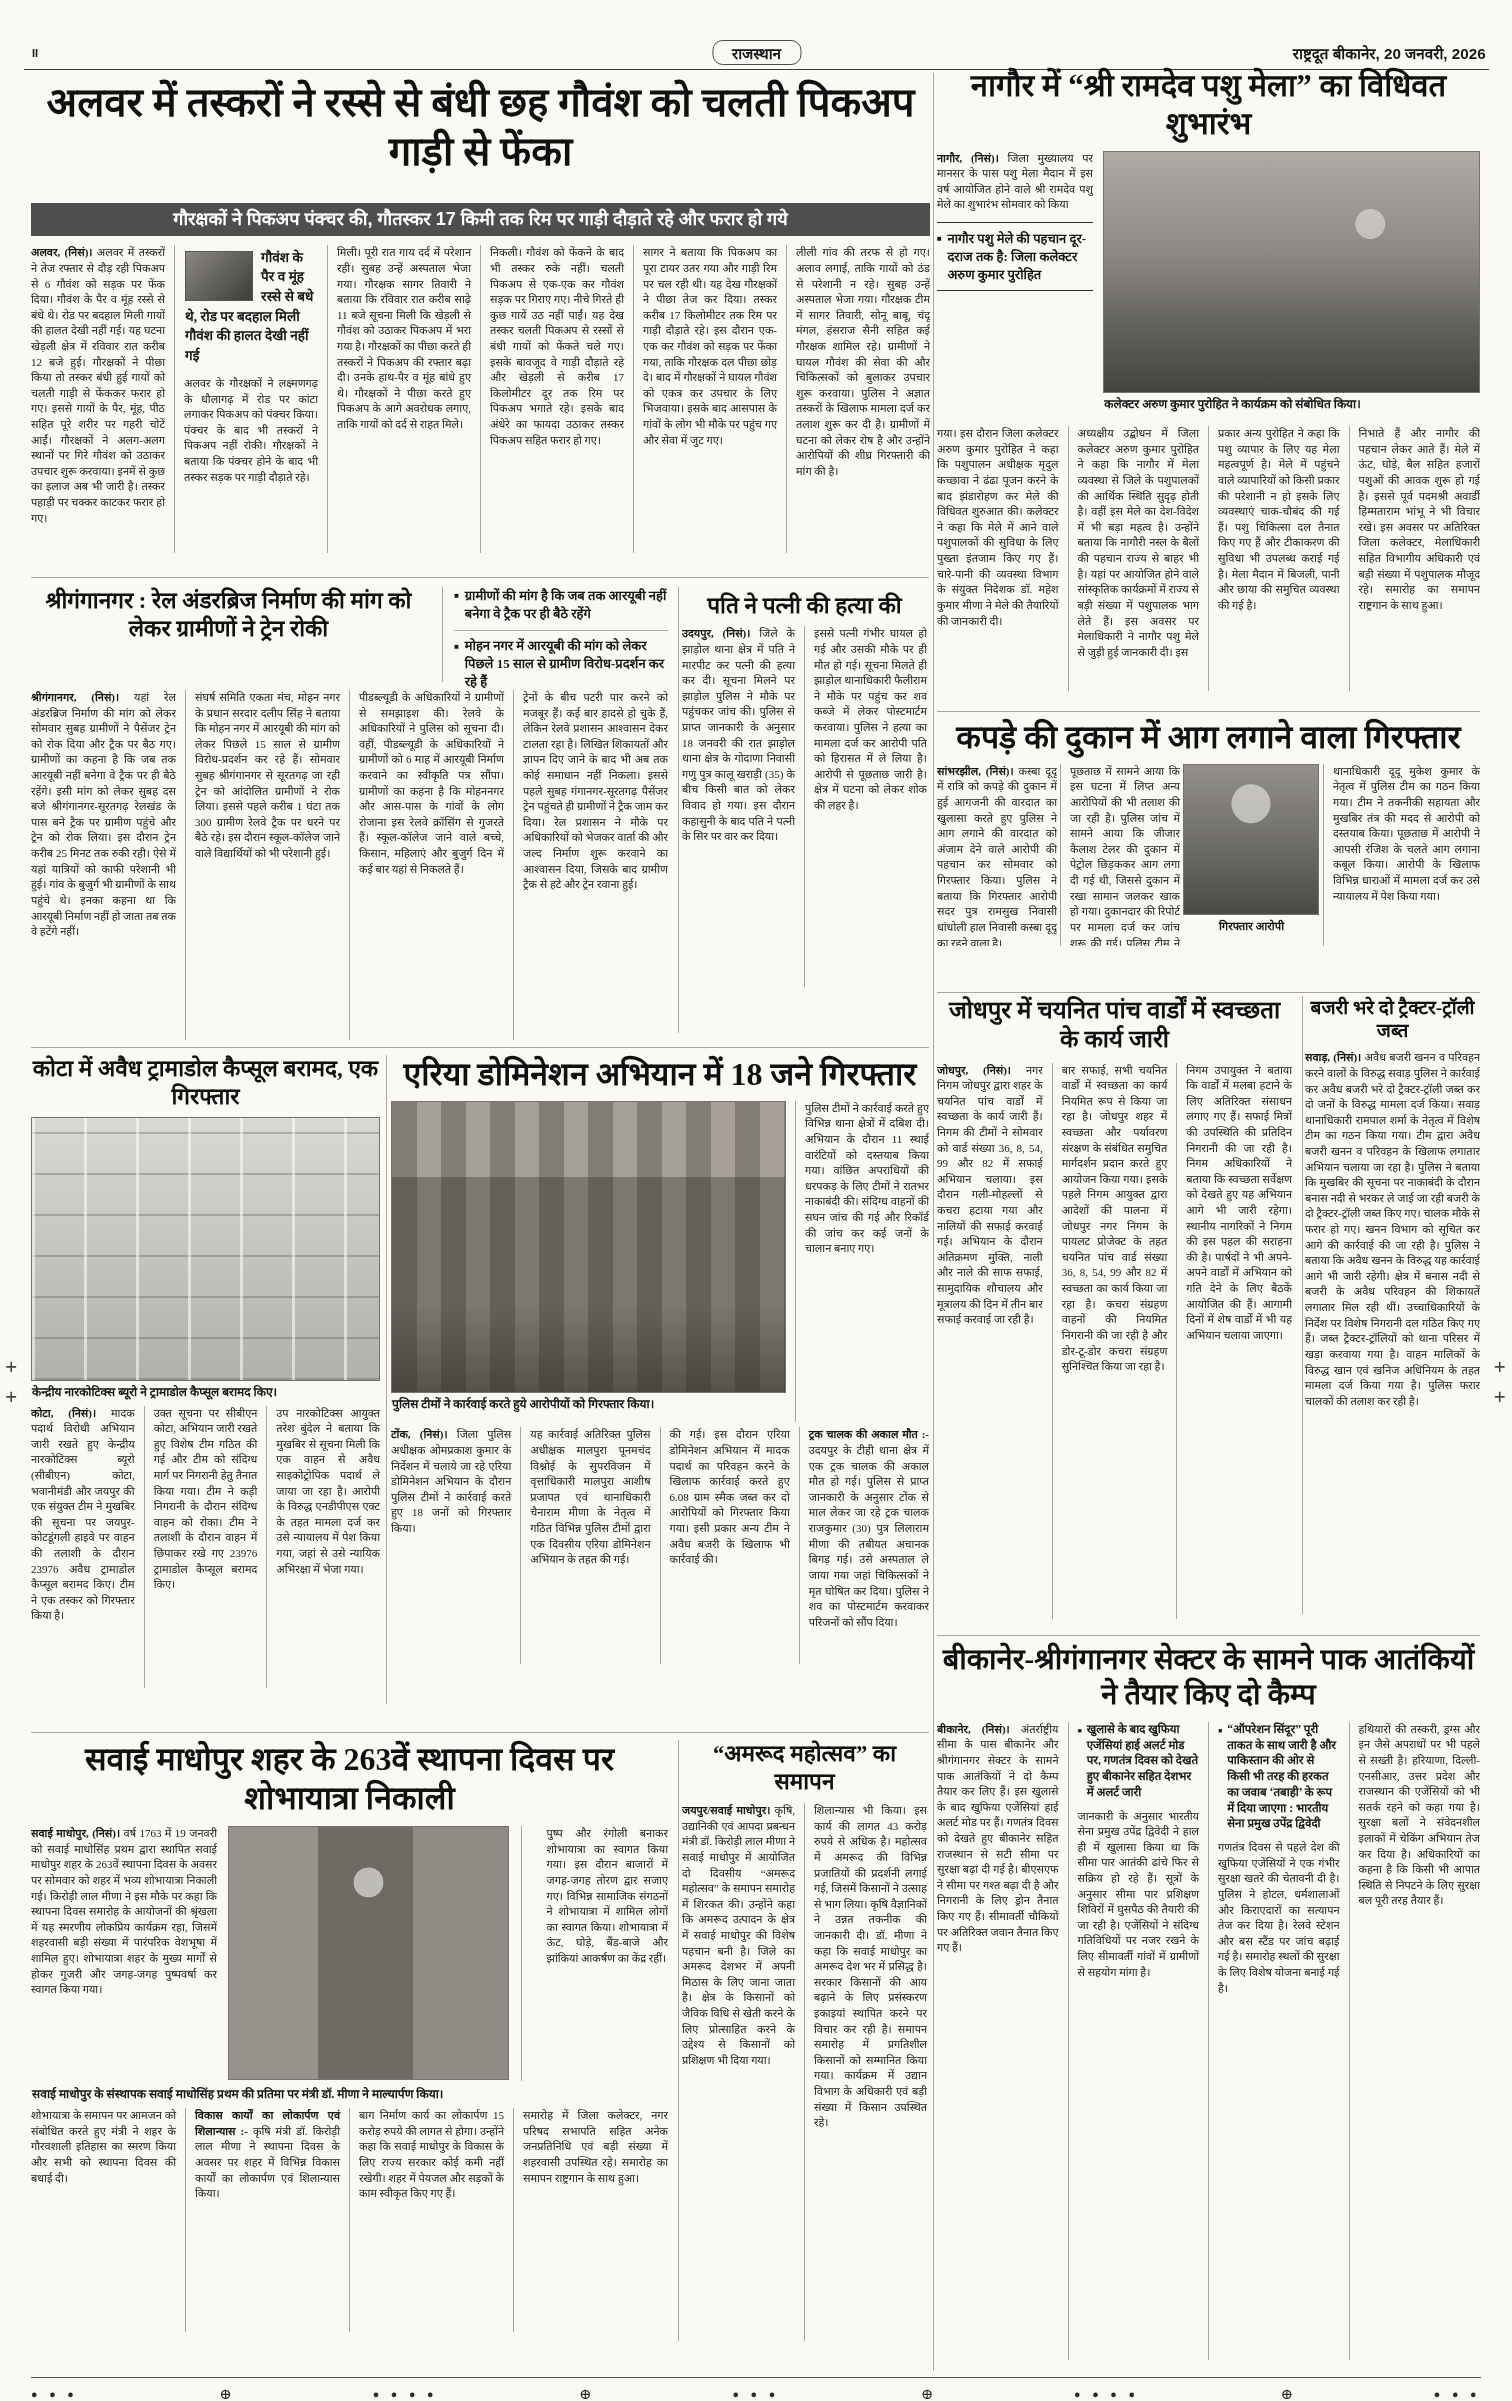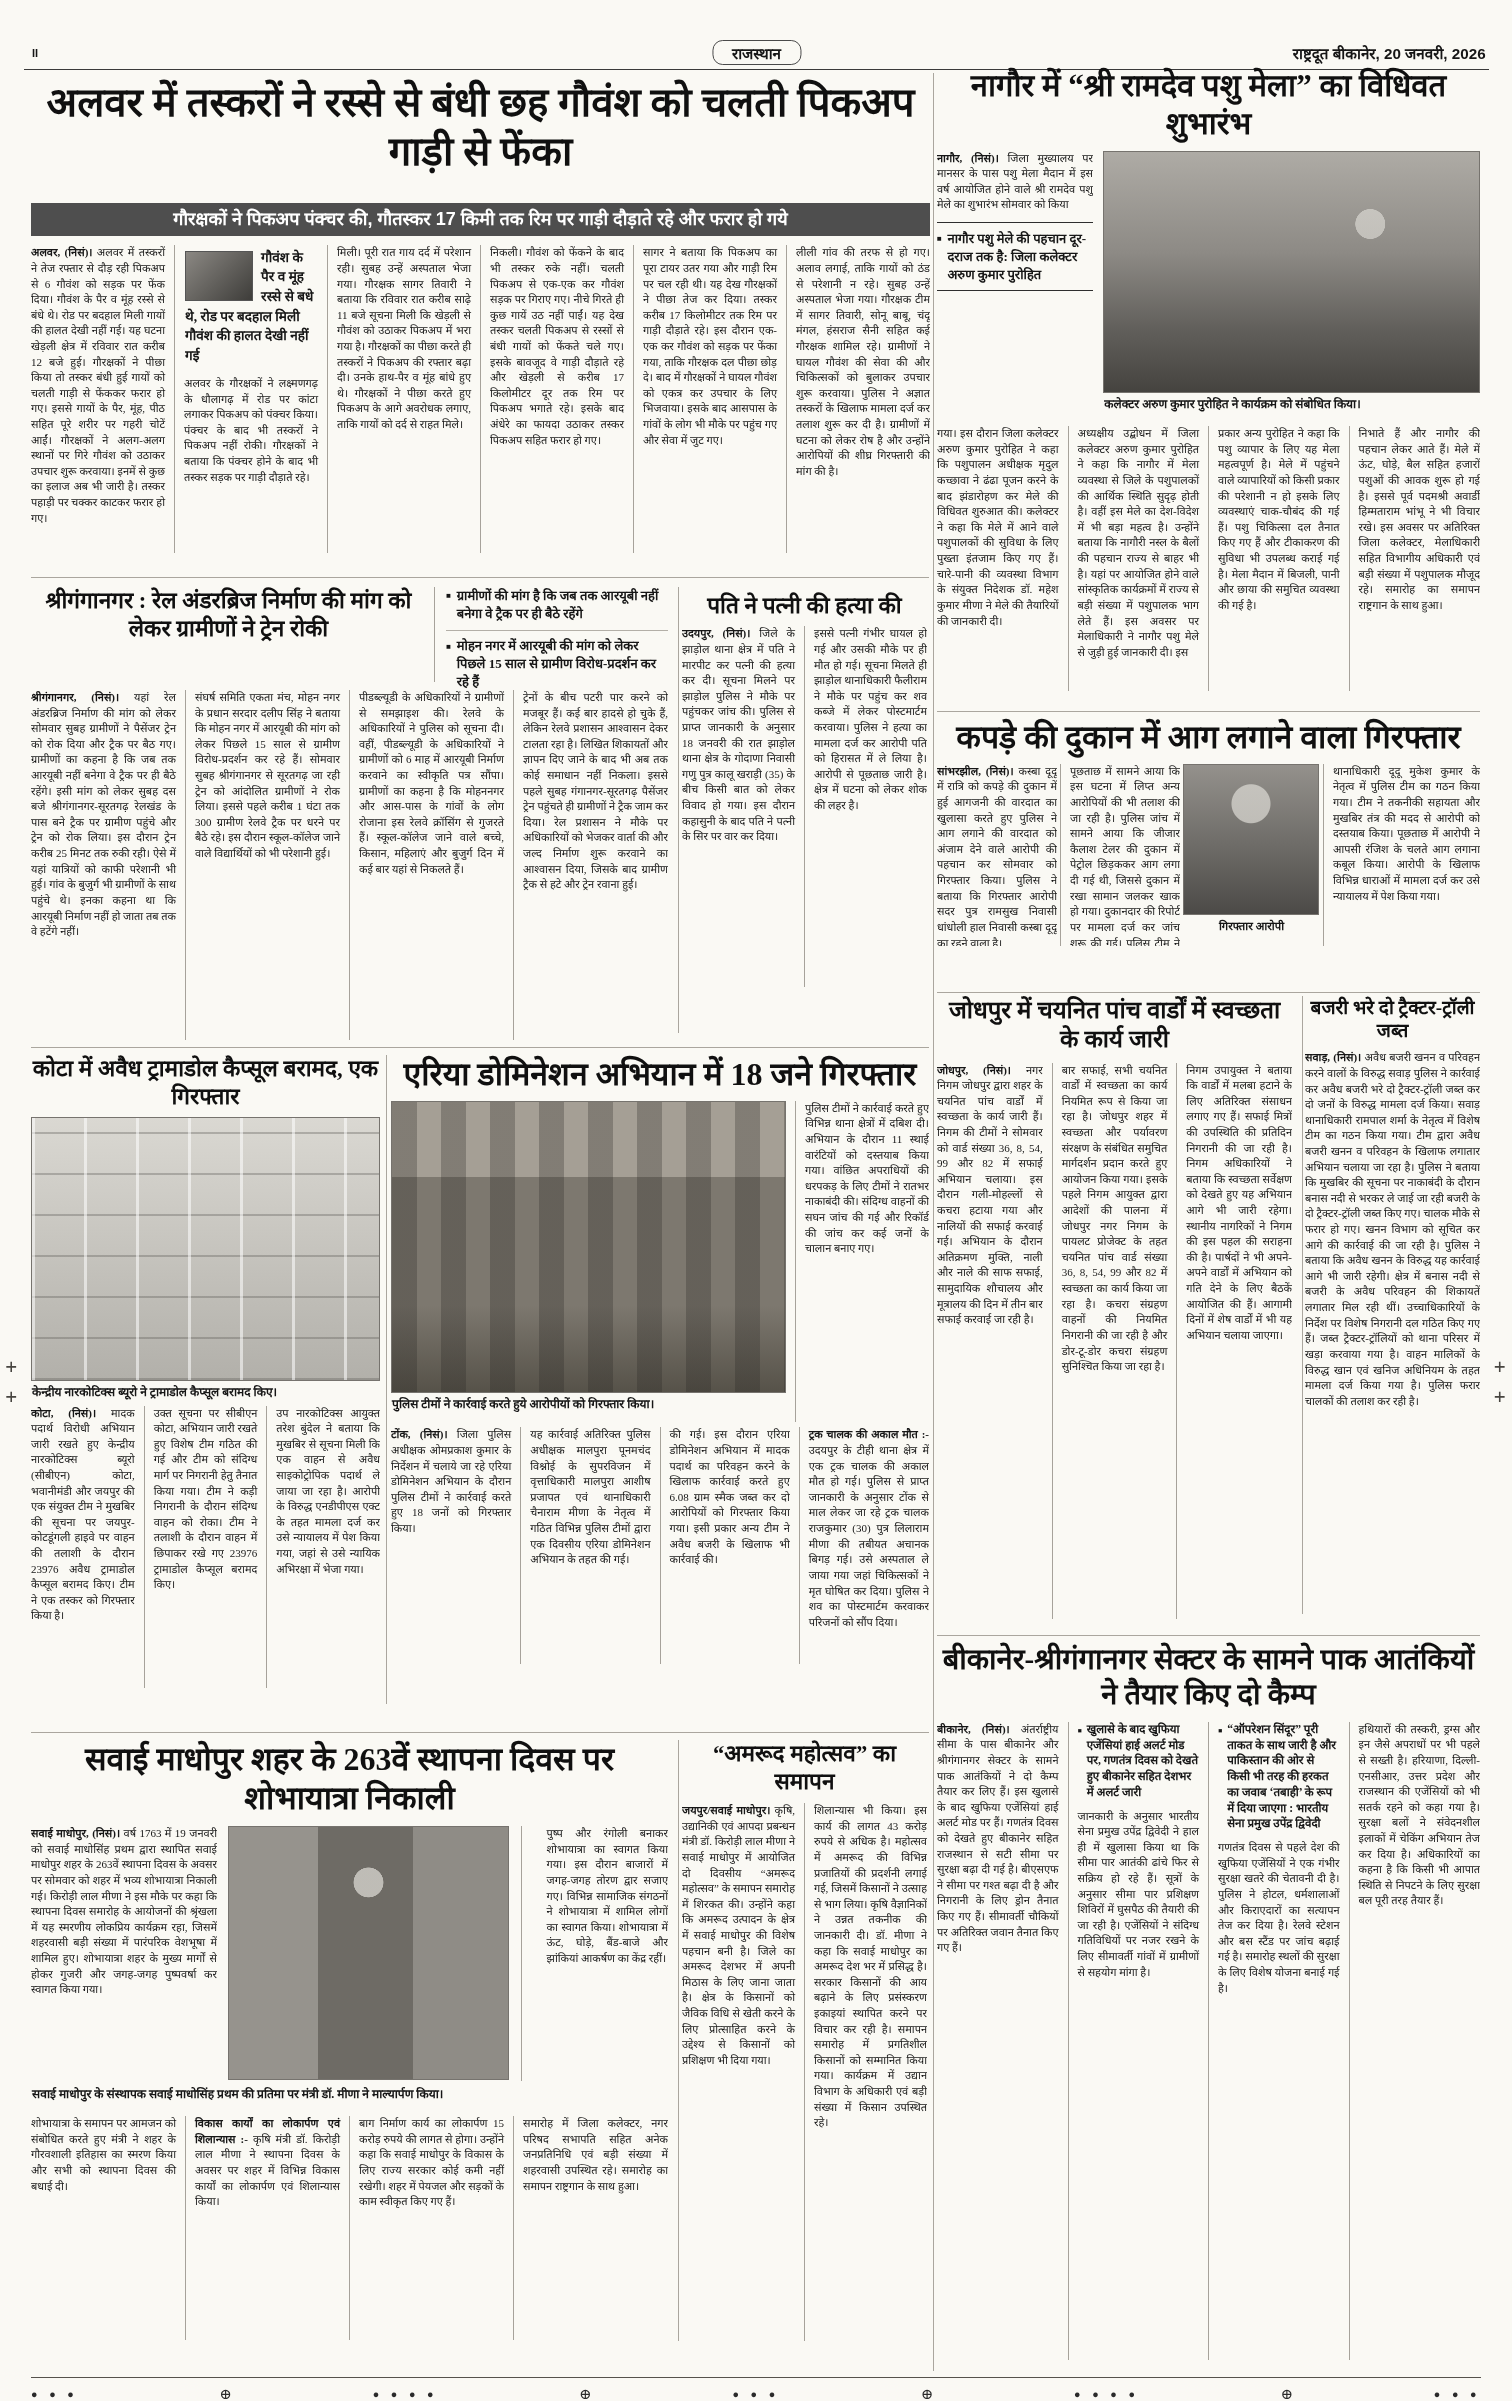--- a/index.html
+++ b/index.html
@@ -62,21 +62,21 @@
   .kp-side{flex:1 1 auto;border-left:0.6px solid #a6a29a;padding-left:9px;font-size:11px;line-height:1.42;text-align:justify;overflow:hidden}
   
   .jodh-hl{font-size:24px}
   .jodh-cols{margin-top:8px;height:556px}
   .bajri-hl{font-size:19px}
   .bajri-body{margin-top:8px;height:565px;font-size:11px;line-height:1.42;text-align:justify;overflow:hidden}
   
   .bik-hl{font-size:29px}
   .bik-cols{margin-top:9px;height:638px}
   
-  .sgnr-top{display:flex;gap:8px;height:95px}
+  .sgnr-top{display:flex;gap:16px;height:95px}
   .sgnr-hl{width:395px;flex:0 0 auto;font-size:22.6px;text-align:center}
   .sgnr-buls{flex:1 1 auto;padding-left:11.3px;border-left:0.6px solid #a6a29a}
   .sgnr-buls .bul+.bul{margin-top:6.8px;padding-top:6.8px;border-top:0.6px solid #b3afa7}
   .sgnr-cols{margin-top:8px;height:350px}
   
   .pati-hl{font-size:22.6px}
   .pati-cols{margin-top:6.8px;height:361px}
   
   .kota-hl{font-size:22.6px}
   .ph-kota{margin-top:6.8px;width:100%;height:264px;
@@ -99,21 +99,21 @@
   .swm-row{display:flex;gap:11.3px;margin-top:8px;height:255px}
   .swm-left{width:186px;flex:0 0 auto;font-size:11px;line-height:1.42;text-align:justify;overflow:hidden}
   .swm-photo-wrap{width:281px;flex:0 0 auto}
   .ph-swm{width:100%;height:254px;
      background:radial-gradient(circle at 50% 22%, rgba(234,232,226,.65) 0 14.7px, transparent 15.2px),
                 linear-gradient(90deg,#96938d 0 32%,#6e6b65 32% 66%,#8f8c86 66% 100%),
                 linear-gradient(180deg,#9a978f,#5d5a54)}
   .swm-right{flex:1 1 auto;border-left:0.6px solid #a6a29a;padding-left:25px;font-size:11px;line-height:1.42;
              text-align:justify;overflow:hidden}
   .swm-cap{padding-top:5.6px}
-  .swm-cols{margin-top:14px;height:224px}
+  .swm-cols{margin-top:6px;height:224px}
   
   .amrud-hl{font-size:22.6px}
   .amrud-cols{margin-top:8px;height:538px}
   
   .footer{position:absolute;left:31px;top:2377px;width:1450px;border-top:0.6px solid #55524c;
           padding-top:6.8px;display:flex;justify-content:space-between;align-items:center;color:#2b2b2b}
   .fm{font-size:10.7px;letter-spacing:4.5px}
   .fm.reg{font-size:14.7px;letter-spacing:0}
   .regmark{position:absolute;font-size:19px;color:#474540;font-family:"DejaVu Sans Mono",monospace}
 </style>

